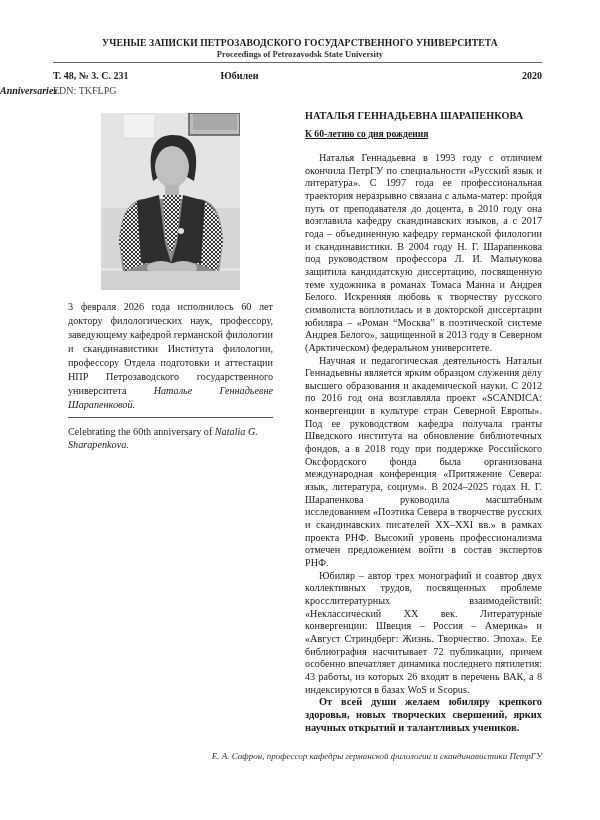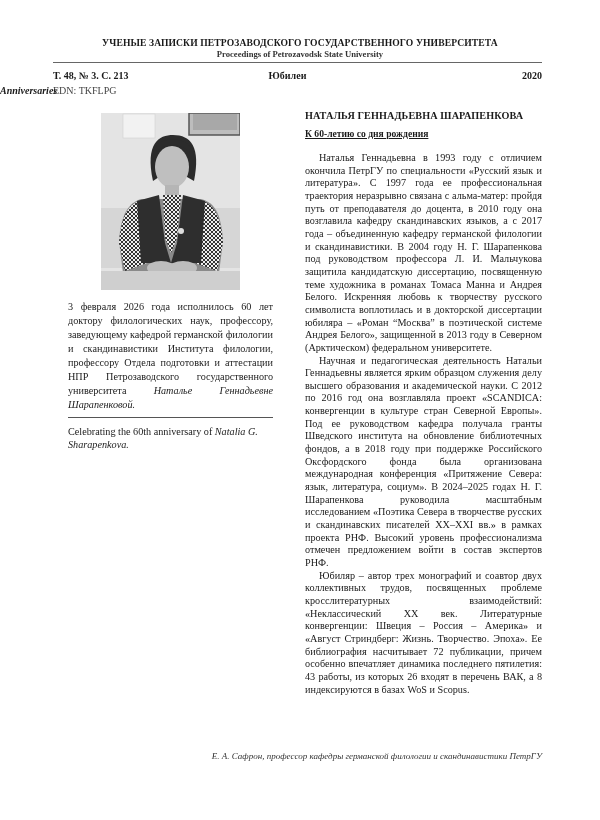--- a/index.html
+++ b/index.html
@@ -8,21 +8,21 @@
   .journal-title { position: absolute; top: 37px; left: 0; width: 600px; text-align: center;
          font-size: 9.6px; font-weight: bold; letter-spacing: 0.1px; }
   .journal-sub { position: absolute; top: 49px; left: 0; width: 600px; text-align: center;
          font-size: 8.6px; font-weight: bold; color: #333; }
   .rule-top { position: absolute; top: 62px; left: 53px; width: 489px; height: 0;
          border-top: 1px solid #666; }
   .meta { position: absolute; font-size: 10px; }
   .meta.bold { font-weight: bold; }
   .m-vol { top: 70px; left: 53px; }
   .m-edn { top: 85px; left: 53px; color: #444; }
-  .m-sec { top: 70px; left: 0; width: 479px; text-align: center; margin-left: 48px; }
+  .m-sec { top: 70px; left: 0; width: 479px; text-align: center; }
   .m-sec-en { top: 85px; left: 0; width: 552px; text-align: left; font-style: italic; }
   .m-year { top: 70px; right: 58px; }
 
   .photo { position: absolute; left: 101px; top: 113px; width: 139px; height: 177px;
          background: #d9d9d9; overflow: hidden; }
   .left-text { position: absolute; left: 68px; top: 300px; width: 205px;
          font-size: 10.2px; line-height: 14px; text-align: justify; }
   .left-text .it { font-style: italic; }
   .rule-left { position: absolute; left: 68px; top: 417px; width: 205px; border-top: 1.5px solid #555; }
   .left-en { position: absolute; left: 68px; top: 426px; width: 205px; font-size: 10.2px;
@@ -38,21 +38,21 @@
   .body-col p.wish { font-weight: bold; font-size: 10.4px; }
   .sign { position: absolute; top: 751px; right: 58px; font-size: 9px; font-style: italic; color: #333; }
 </style>
 </head>
 <body>
 
 <div class="journal-title">УЧЕНЫЕ ЗАПИСКИ ПЕТРОЗАВОДСКОГО ГОСУДАРСТВЕННОГО УНИВЕРСИТЕТА</div>
 <div class="journal-sub">Proceedings of Petrozavodsk State University</div>
 <div class="rule-top"></div>
 
-<div class="meta bold m-vol">Т. 48, № 3. С. 213</div>
+<div class="meta bold m-vol">Т. 48, № 3. С. 231</div>
 <div class="meta m-edn">EDN: TKFLPG</div>
 <div class="meta bold m-sec">Юбилеи</div>
 <div class="meta bold m-sec-en">Anniversaries</div>
 <div class="meta bold m-year">2020</div>
 
 <div class="photo" aria-label="Portrait photo of Natalia G. Sharapenkova">
   <svg width="139" height="177" viewBox="0 0 139 177">
     <rect x="0" y="0" width="139" height="177" fill="#e4e4e4"></rect>
     <rect x="22" y="1" width="32" height="24" fill="#f2f2f2" stroke="#cfcfcf" stroke-width="0.6"></rect>
     <rect x="88" y="0" width="51" height="22" fill="#bdbdbd" stroke="#555" stroke-width="1.5"></rect>
@@ -94,15 +94,16 @@
   <span>Celebrating the 60th anniversary of </span><span class="it">Natalia G. Sharapenkova.</span>
 </div>
 
 <div class="art-title">НАТАЛЬЯ ГЕННАДЬЕВНА ШАРАПЕНКОВА</div>
 <div class="art-sub">К 60-летию со дня рождения</div>
 
 <div class="body-col">
   <p>Наталья Геннадьевна в 1993 году с отличием окончила ПетрГУ по специальности «Русский язык и литература». С 1997 года ее профессиональная траектория неразрывно связана с альма-матер: пройдя путь от преподавателя до доцента, в 2010 году она возглавила кафедру скандинавских языков, а с 2017 года – объединенную кафедру германской филологии и скандинавистики. В 2004 году Н. Г. Шарапенкова под руководством профессора Л. И. Мальчукова защитила кандидатскую диссертацию, посвященную теме художника в романах Томаса Манна и Андрея Белого. Искренняя любовь к творчеству русского символиста воплотилась и в докторской диссертации юбиляра – «Роман “Москва” в поэтической системе Андрея Белого», защищенной в 2013 году в Северном (Арктическом) федеральном университете.</p>
   <p>Научная и педагогическая деятельность Натальи Геннадьевны является ярким образцом служения делу высшего образования и академической науки. С 2012 по 2016 год она возглавляла проект «SCANDICA: конвергенции в культуре стран Северной Европы». Под ее руководством кафедра получала гранты Шведского института на обновление библиотечных фондов, а в 2018 году при поддержке Российского Оксфордского фонда была организована международная конференция «Притяжение Севера: язык, литература, социум». В 2024–2025 годах Н. Г. Шарапенкова руководила масштабным исследованием «Поэтика Севера в творчестве русских и скандинавских писателей XX–XXI вв.» в рамках проекта РНФ. Высокий уровень профессионализма отмечен предложением войти в состав экспертов РНФ.</p>
   <p>Юбиляр – автор трех монографий и соавтор двух коллективных трудов, посвященных проблеме кросслитературных взаимодействий: «Неклассический XX век. Литературные конвергенции: Швеция – Россия – Америка» и «Август Стриндберг: Жизнь. Творчество. Эпоха». Ее библиография насчитывает 72 публикации, причем особенно впечатляет динамика последнего пятилетия: 43 работы, из которых 26 входят в перечень ВАК, а 8 индексируются в базах WoS и Scopus.</p>
+  <p class="wish">От всей души желаем юбиляру крепкого здоровья, новых творческих свершений, ярких научных открытий и талантливых учеников.</p>
 </div>
 
 <div class="sign">Е. А. Сафрон, профессор кафедры германской филологии и скандинавистики ПетрГУ</div>
 
 </body></html>

